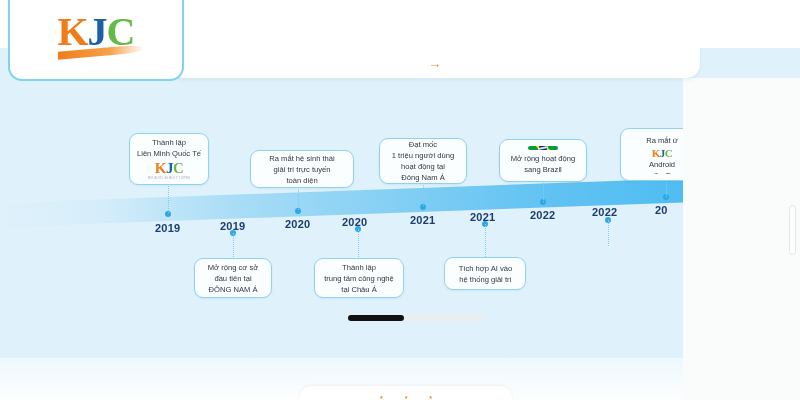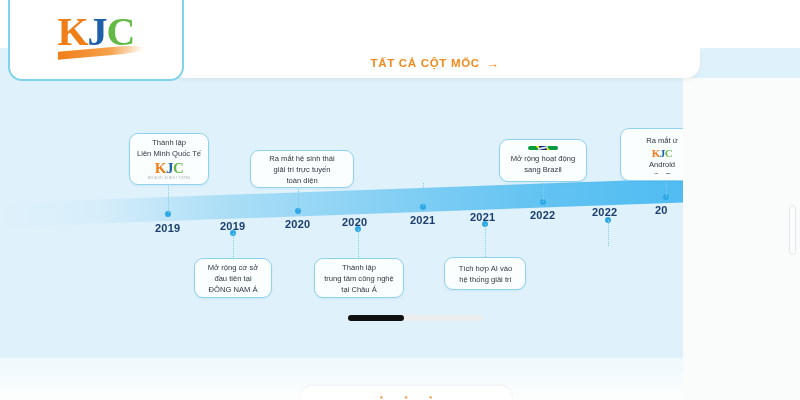--- a/index.html
+++ b/index.html
@@ -375,21 +375,20 @@
           <path d="M12.8 11.5 l2.6 2.6 M13.6 14.2 l1.6-1.6" stroke="#f2941c" stroke-width="1.5" stroke-linecap="round"></path>
         </svg>
     </div>
     <div class="nav-label">Tầm Nhìn</div>
   </div>
 
 </div>
 
 <div class="subbar">
   <div class="subbar-label">
-    <span>TẤT CẢ CỘT MỐC</span>
     <span class="subbar-arrow">→</span>
   </div>
 </div>
 
 <div class="right-gutter"></div>
 
 <div class="stage">
 
   <div class="tl-bar"></div>
 
@@ -434,20 +433,26 @@
     <div class="mini-swoosh"></div>
     <div class="mini-tag">MỖI BƯỚC ĐI MỖI Ý TƯỞNG</div>
   </div>
 
   <div class="card" style="left:250px;top:72px;width:104px;height:38px;">
     <p>Ra mắt hệ sinh thái</p>
     <p>giải trí trực tuyến</p>
     <p>toàn diện</p>
   </div>
 
+  <div class="card" style="left:379px;top:60px;width:88px;height:46px;">
+    <p>Đạt mốc</p>
+    <p>1 triệu người dùng</p>
+    <p>hoạt động tại</p>
+    <p>Đông Nam Á</p>
+  </div>
 
   <div class="card" style="left:499px;top:61px;width:88px;height:43px;text-align:right;">
     <div class="flag">
       <div class="rhomb"></div>
         <div class="globe"></div>
     </div>
     <p>Mở rộng hoạt động</p>
     <p>sang Brazil</p>
   </div>
 

